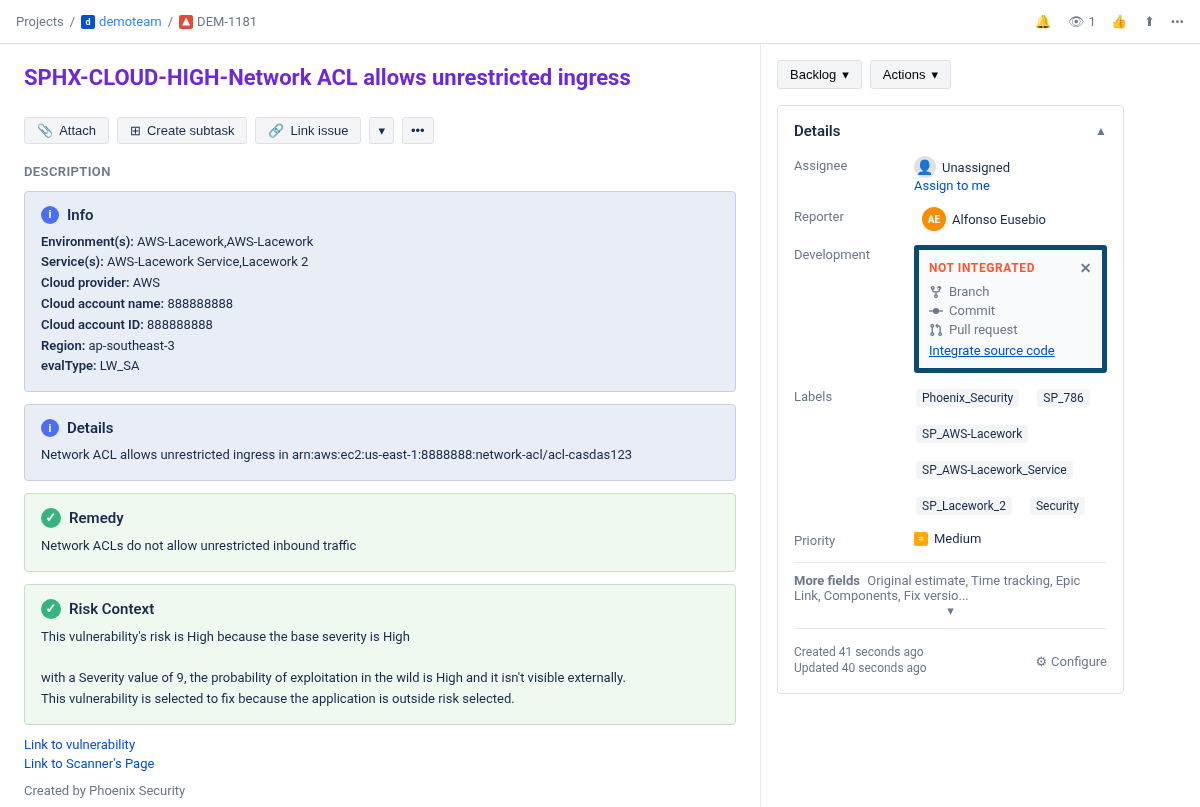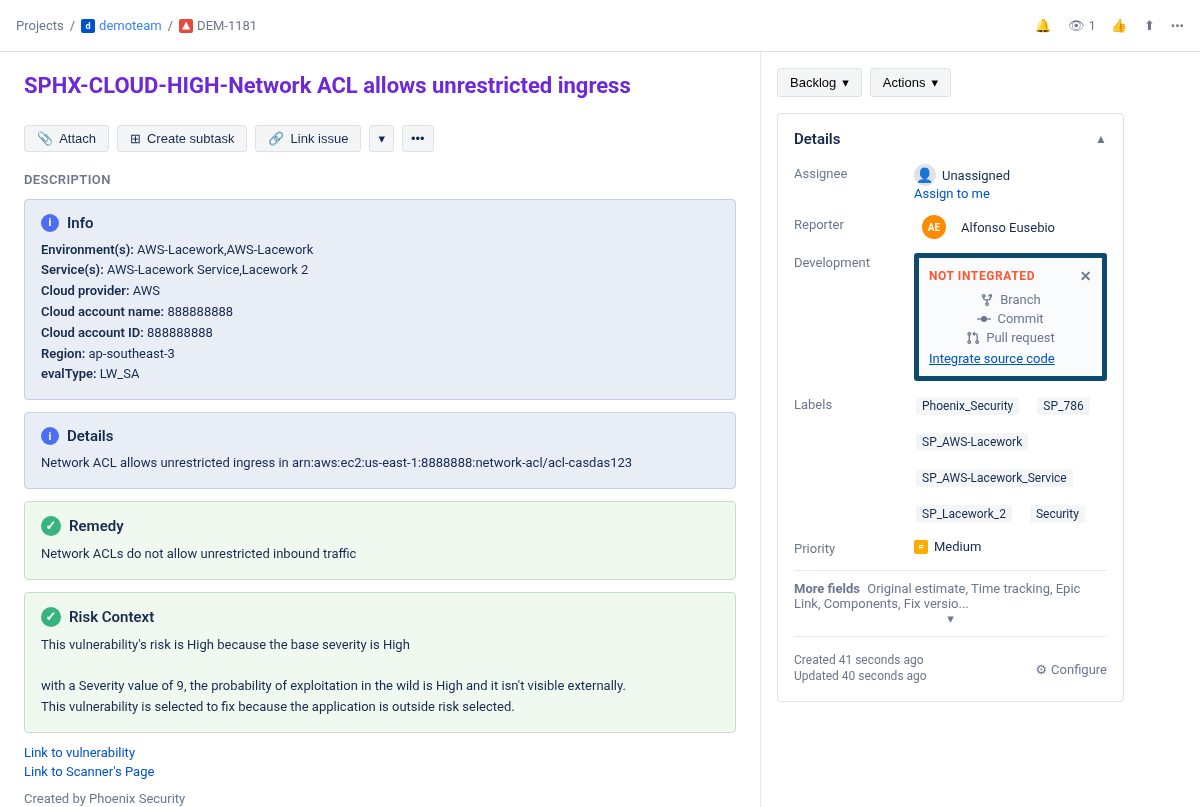--- a/index.html
+++ b/index.html
@@ -60,25 +60,25 @@
     .details-title { font-size: 15px; font-weight: 600; }
     .chevron-up { font-size: 12px; color: #6b778c; cursor: pointer; }
 
     .detail-row { display: flex; align-items: flex-start; margin-bottom: 14px; }
     .detail-label { width: 120px; font-size: 13px; color: #6b778c; flex-shrink: 0; padding-top: 2px; }
     .detail-value { flex: 1; font-size: 13px; }
     .assignee-name { display: flex; align-items: center; gap: 6px; }
     .assign-link { color: #0052cc; text-decoration: none; font-size: 13px; cursor: pointer; }
     
     .reporter-avatar { width: 24px; height: 24px; border-radius: 50%; background: #ff8b00; color: #fff; display: flex; align-items: center; justify-content: center; font-size: 10px; font-weight: 700; flex-shrink: 0; }
-    .reporter-row { display: flex; align-items: center; gap: 15px; padding-left: 8px; }
+    .reporter-row { display: flex; align-items: center; gap: 6px; padding-left: 8px; }
 
     .dev-section { border: 5px solid #0c4a6e; border-radius: 3px; padding: 10px; background: #fafbfc; }
     .dev-not-integrated { color: #ff5630; font-size: 12px; font-weight: 700; letter-spacing: 0.05em; display: flex; align-items: center; justify-content: space-between; margin-bottom: 8px; }
-    .dev-item { display: flex; align-items: center; gap: 6px; color: #6b778c; font-size: 13px; margin-bottom: 4px; justify-content: center; }
+    .dev-item { display: flex; align-items: center; gap: 6px; color: #6b778c; font-size: 13px; margin-bottom: 4px; }
     .dev-icon { width: 14px; height: 14px; }
     .integrate-link { color: #0052cc; font-size: 13px; cursor: pointer; margin-top: 6px; display: block; }
     .close-x { cursor: pointer; color: #6b778c; font-size: 14px; }
 
     .label-tag { display: inline-block; background: #f4f5f7; border-radius: 3px; padding: 2px 6px; font-size: 12px; color: #172b4d; margin: 2px; }
     .labels-container { display: flex; flex-wrap: wrap; gap: 14px; }
 
     .priority-row { display: flex; align-items: center; gap: 6px; }
     .priority-icon { width: 14px; height: 14px; background: #ffab00; border-radius: 2px; display: flex; align-items: center; justify-content: center; }
     .priority-icon::after { content: '='; font-size: 10px; color: #fff; font-weight: 700; }
@@ -89,21 +89,21 @@
     .timestamps p { margin-bottom: 2px; }
     .configure-row { display: flex; align-items: center; justify-content: space-between; margin-top: 8px; }
     .configure-btn { color: #6b778c; font-size: 13px; cursor: pointer; display: flex; align-items: center; gap: 4px; }
 
     
     .team-icon { width: 14px; height: 14px; border-radius: 2px; background: #0052cc; display: inline-flex; align-items: center; justify-content: center; color: #fff; font-size: 9px; font-weight: 700; }
 
     
     .unassigned-icon { width: 22px; height: 22px; border-radius: 50%; background: #dfe1e6; display: flex; align-items: center; justify-content: center; color: #6b778c; font-size: 14px; }
 
-    .top-bar { height: 52px; background: #fff; border-bottom: 1px solid #dfe1e6; display: flex; align-items: center; padding: 0 16px; }
+    .top-bar { height: 44px; background: #fff; border-bottom: 1px solid #dfe1e6; display: flex; align-items: center; padding: 0 16px; }
   </style>
 </head>
 <body>
 
 <div class="top-bar">
   <div class="top-nav" style="border:none; padding:0; width:100%;">
     <span style="color:#6b778c; cursor:pointer;">Projects</span>
     <span class="sep">/</span>
     <span class="team-icon">d</span>
     <span style="color:#3b82f6; cursor:pointer; margin-left:4px;">demoteam</span>

